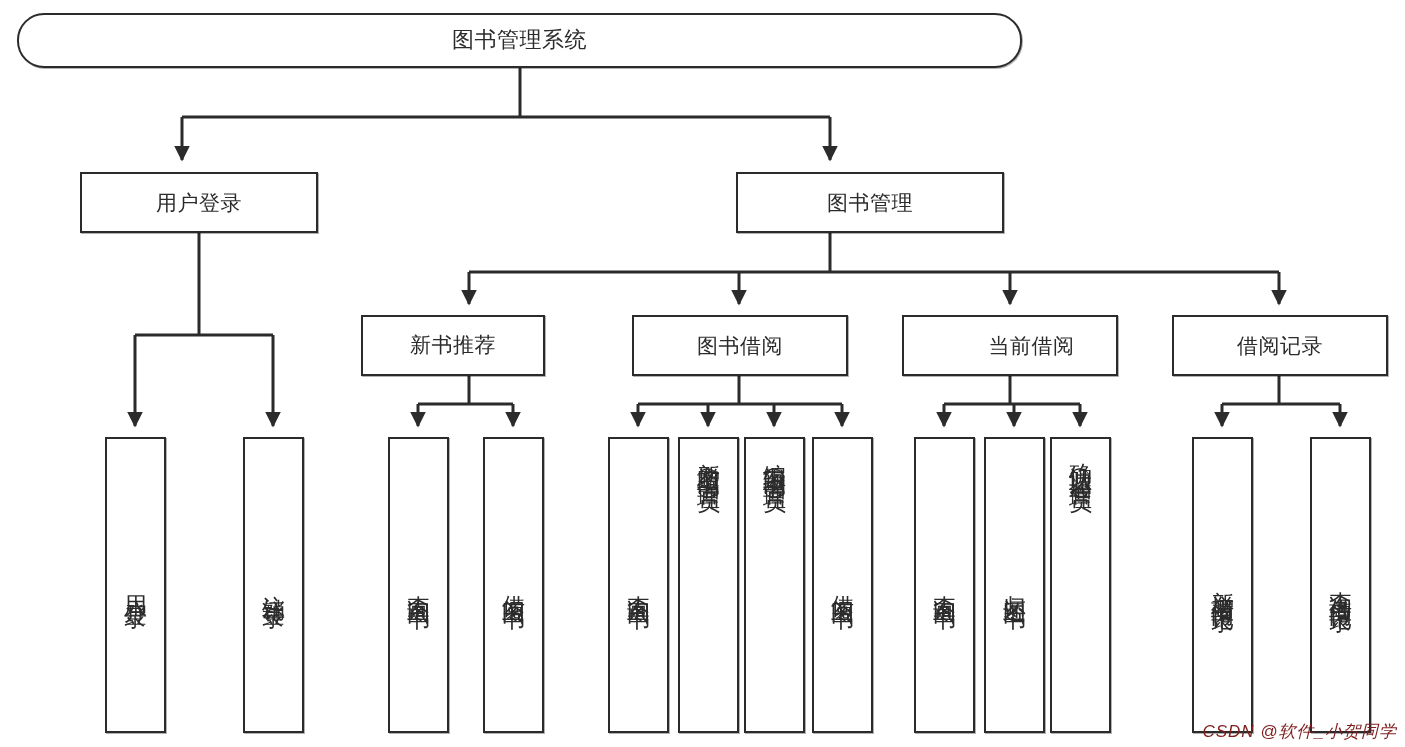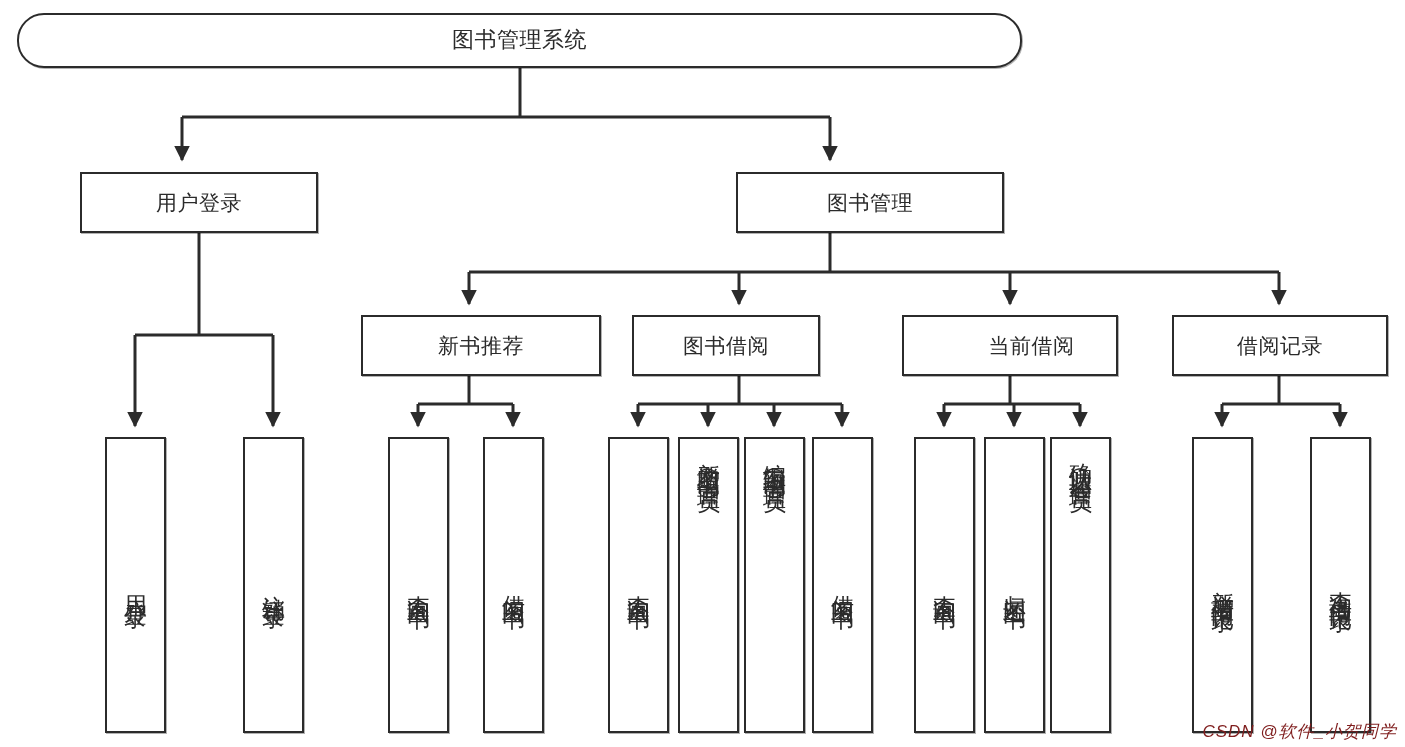--- a/index.html
+++ b/index.html
@@ -143,24 +143,24 @@
     <span class="node-label">图书管理系统</span>
   </div>
 
   <div class="node horiz" style="left:80px; top:172px; width:238px; height:61px;">
     <span class="node-label">用户登录</span>
   </div>
   <div class="node horiz" style="left:712px; top:172px; width:268px; height:61px;margin-left:24px;">
     <span class="node-label">图书管理</span>
   </div>
 
-  <div class="node horiz" style="left:361px; top:315px; width:240px; height:61px;">
+  <div class="node horiz" style="left:361px; top:315px; width:184px; height:61px;font-family:Liberation Serif, serif;">
     <span class="node-label">新书推荐</span>
   </div>
-  <div class="node horiz" style="left:632px; top:315px; width:188px; height:61px;">
+  <div class="node horiz" style="left:632px; top:315px; width:216px; height:61px;">
     <span class="node-label">图书借阅</span>
   </div>
   <div class="node horiz" style="left:902px; top:315px; width:216px; height:61px;padding-left:43px;">
     <span class="node-label">当前借阅</span>
   </div>
   <div class="node horiz" style="left:1172px; top:315px; width:216px; height:61px;justify-content:center;">
     <span class="node-label">借阅记录</span>
   </div>
 
   <div class="node vert mid-text" style="left:105px; top:437px; width:61px; height:296px;">

